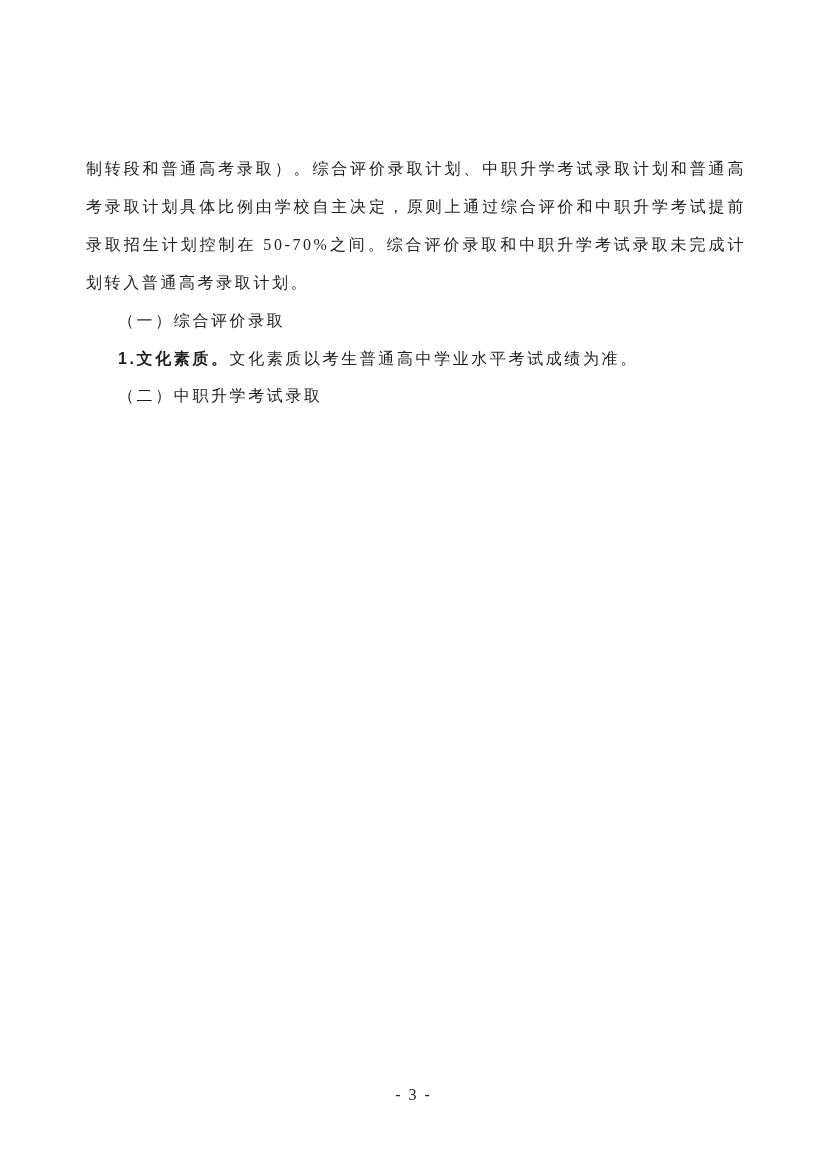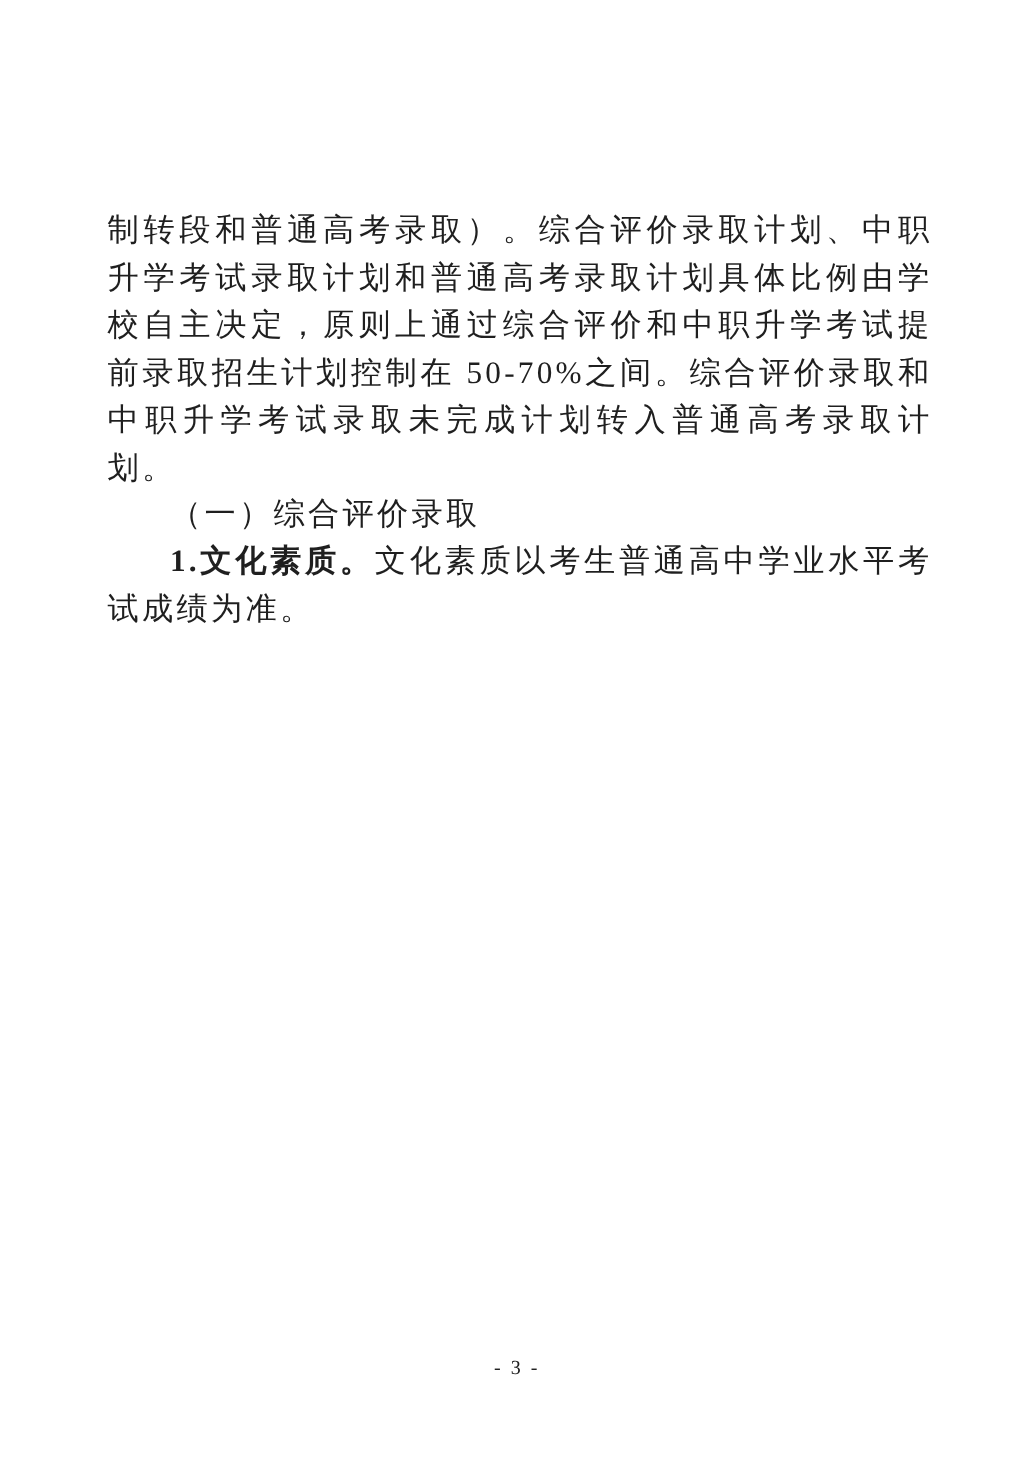--- a/index.html
+++ b/index.html
@@ -14,43 +14,42 @@
     background: #ffffff;
     overflow: hidden;
     font-family: "Liberation Serif", serif;
     color: #1f1f1f;
   }
   .doc-body {
     position: absolute;
     left: 86px;
     top: 150px;
     width: 660px;
-    font-size: 25px;
+    font-size: 16px;
     line-height: 37.9px;
     text-align: justify;
     letter-spacing: 2.6px;
-    margin-top: 16px;
   }
   .doc-body p {
     margin: 0;
     padding: 0;
   }
   p.indent {
     text-indent: 2em;
   }
   .heading1 {
     font-family: "Liberation Sans", sans-serif;
     font-weight: bold;
   }
   .heading2 {
     font-family: "Liberation Serif", serif;
     font-weight: normal;
   }
   .lead {
-    font-family: Liberation Serif, serif;
+    font-family: Liberation Sans, sans-serif;
     font-weight: bold;
   }
   .footer {
     position: absolute;
     top: 1086px;
     left: 0;
     width: 100%;
     text-align: center;
     font-size: 16px;
     letter-spacing: 2px;
@@ -64,19 +63,20 @@
   <div class="doc-body">
 
     <p>制转段和普通高考录取）。综合评价录取计划、中职升学考试录取计划和普通高考录取计划具体比例由学校自主决定，原则上通过综合评价和中职升学考试提前录取招生计划控制在 50-70%之间。综合评价录取和中职升学考试录取未完成计划转入普通高考录取计划。</p>
 
 
     <p class="indent heading2">（一）综合评价录取</p>
 
     <p class="indent"><span class="lead">1.文化素质。</span><span>文化素质以考生普通高中学业水平考试成绩为准。</span></p>
 
 
+    <p class="indent heading2">（二）中职升学考试录取</p>
 
 
 
   </div>
 
   <div class="footer">- 3 -</div>
 </div>
 
 </body></html>

